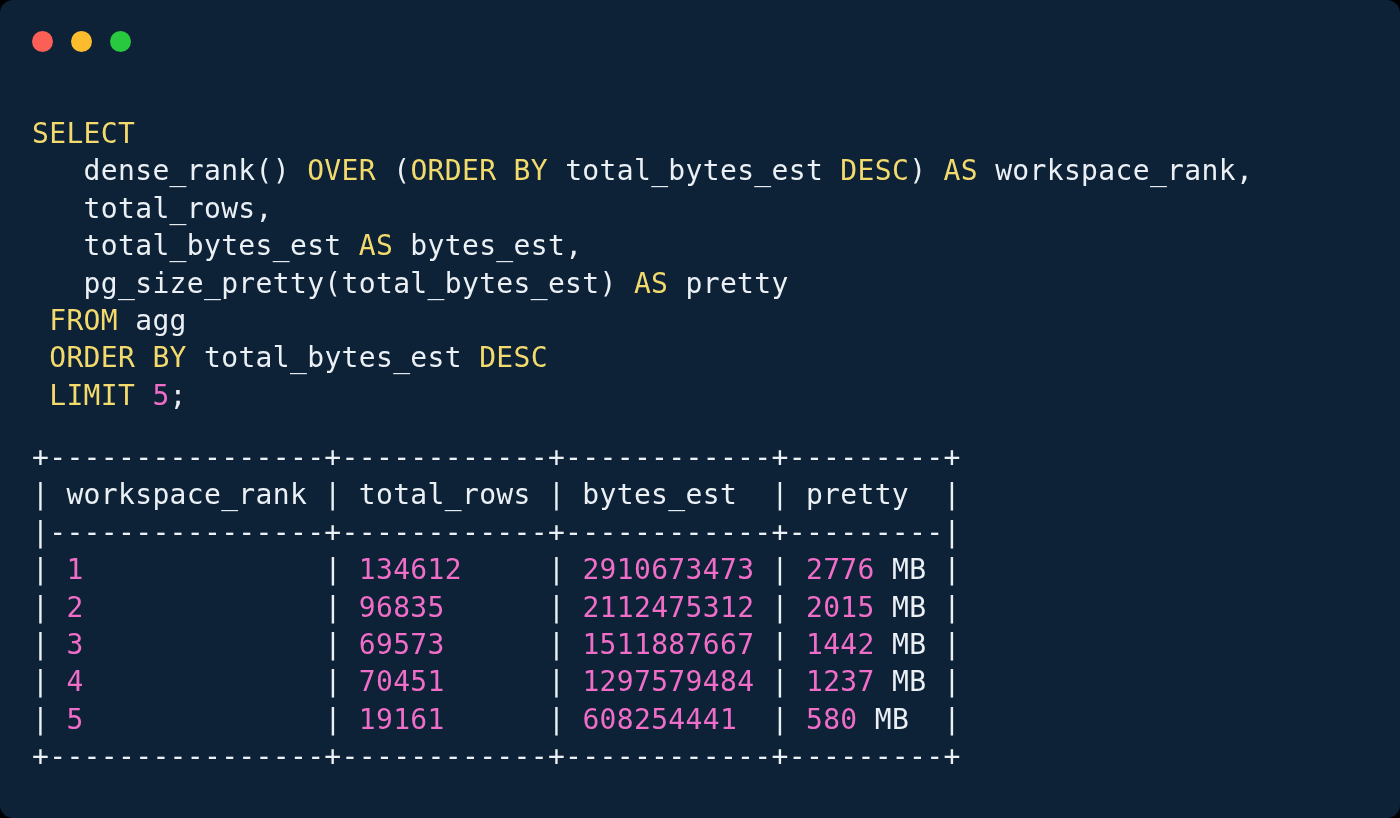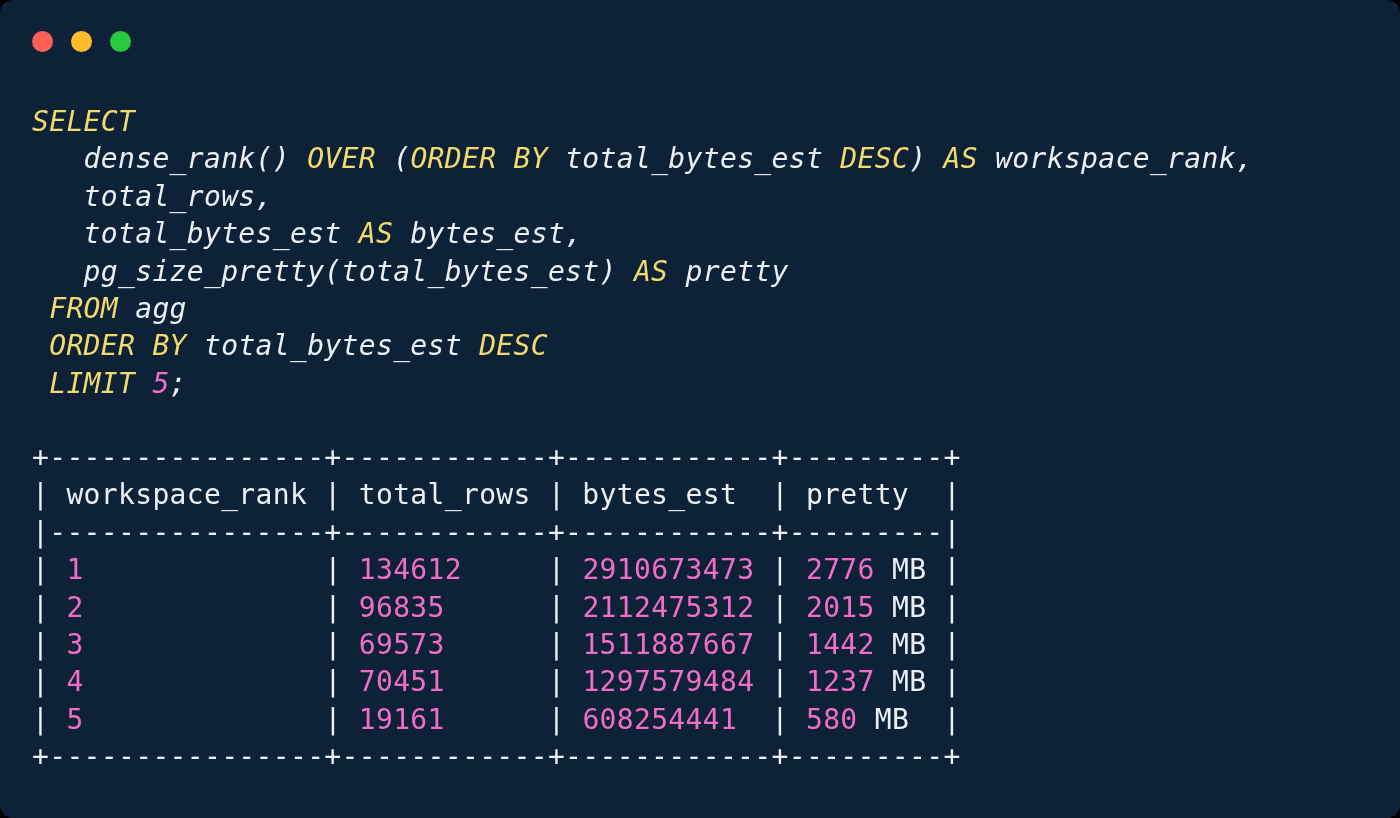--- a/index.html
+++ b/index.html
@@ -18,21 +18,21 @@
   }
   .light{
     width:21px;height:21px;border-radius:50%;
   }
   pre.mono{
     position:absolute;margin:0;
     font-family:"DejaVu Sans Mono", monospace;
     font-size:28px;line-height:37.4px;letter-spacing:0.34px;
     color:var(--fg);font-weight:normal;white-space:pre;
   }
-  #sql{left:32px;top:103px;font-style:italic;}
+  #sql{left:32px;top:115px;}
   #result{left:32px;top:439px;}
   .tok-kw{color:var(--kw);}
   .tok-num{color:var(--num);}
   .tok-pl{color:var(--fg);}
   .line{height:37.4px;}
 </style>
 </head>
 <body style="background: rgb(0, 0, 0);">
 
 <div class="window">

